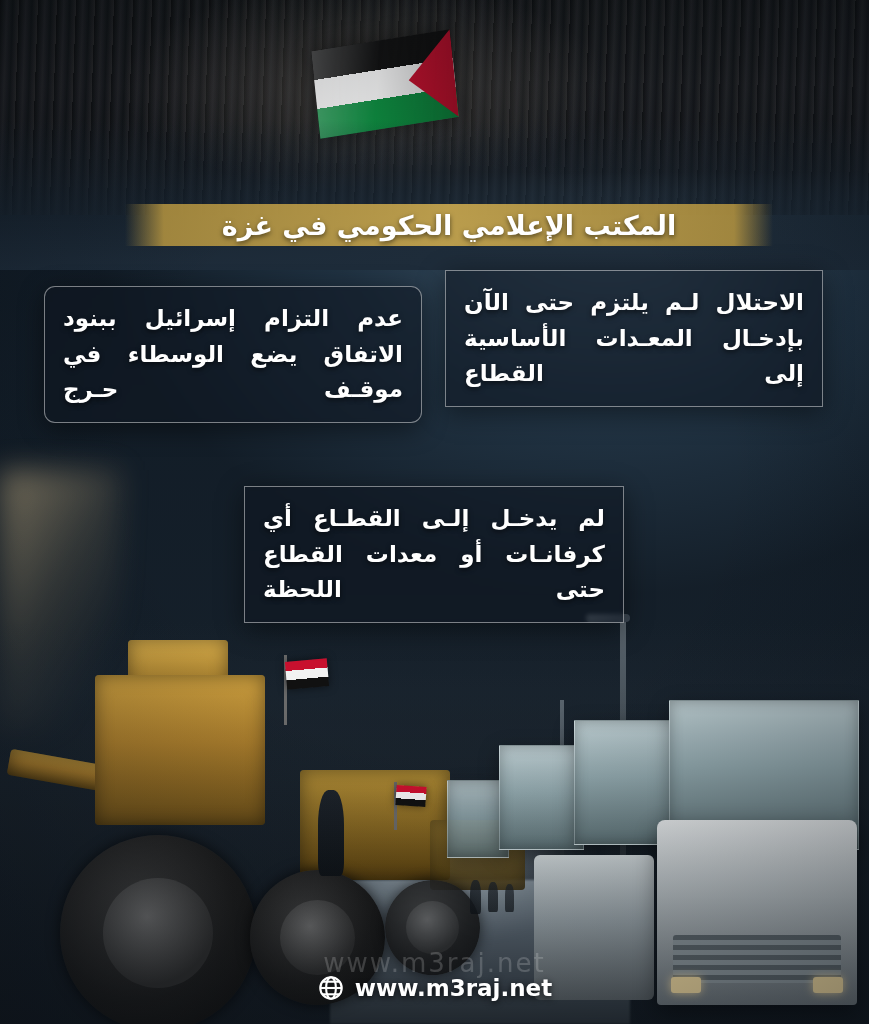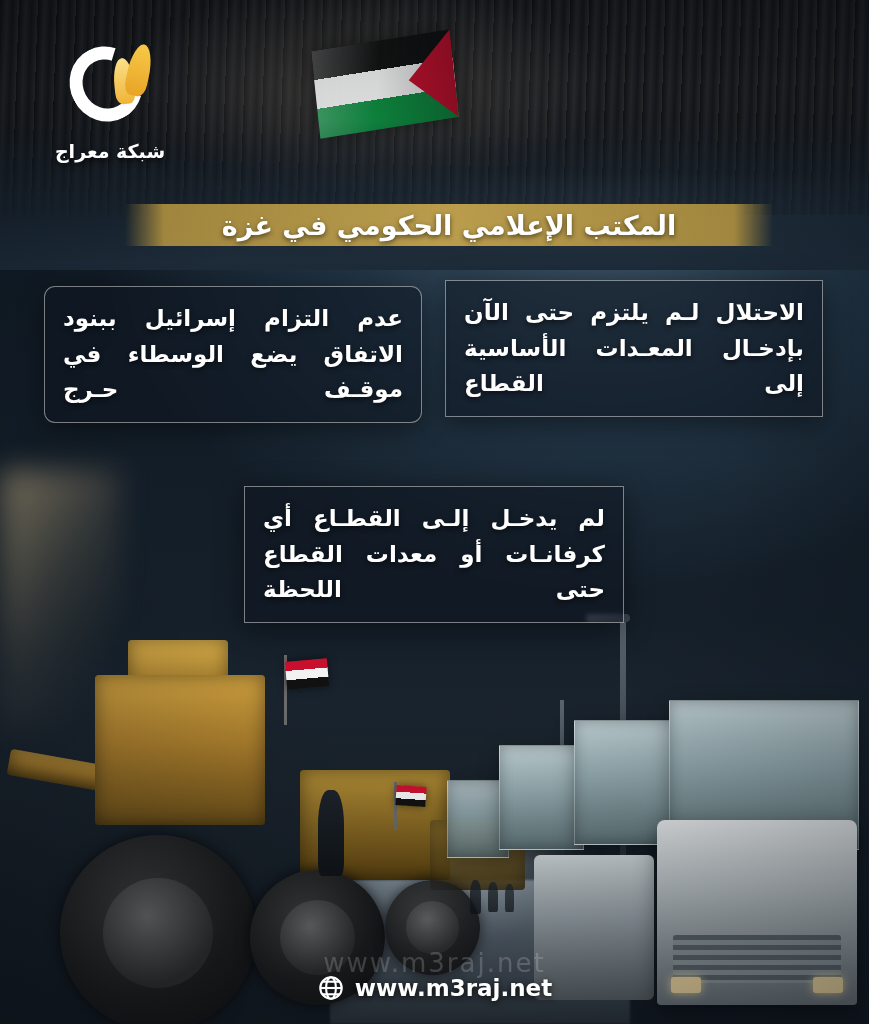--- a/index.html
+++ b/index.html
@@ -279,21 +279,21 @@
   .card p {
     color: #ffffff;
     font-size: 23px;
     font-weight: bold;
     line-height: 1.55;
     text-align: justify;
     text-align-last: justify;
     letter-spacing: 0.2px;
     text-shadow: 0 2px 5px rgba(0,0,0,0.6);
   }
-  .card-right { right: 46px; top: 280px; width: 378px; }
+  .card-right { right: 46px; top: 270px; width: 378px; }
   .card-left  { left: 44px;  top: 286px; width: 378px; border-radius: 11px; }
   .card-bottom{ left: 244px; top: 486px; width: 380px; }
 
   
   .footer {
     position: absolute;
     left: 0; right: 0; bottom: 22px;
     display: flex; align-items: center; justify-content: center;
     gap: 26px;
     z-index: 7;
@@ -370,28 +370,20 @@
     <div class="grille"></div>
     <div class="lamp l"></div>
     <div class="lamp r"></div>
   </div>
   <div class="person p2"></div>
   <div class="person p3"></div>
   <div class="person p4"></div>
 
   <div class="vignette"></div>
 
-  <div class="logo-wrap">
-    <div class="logo-mark">
-      <div class="logo-c"></div>
-      <div class="logo-leaf-b"></div>
-      <div class="logo-leaf-a"></div>
-    </div>
-    <div class="logo-text">شبكة معراج</div>
-  </div>
 
   <div class="title-banner">
     <div class="txt">المكتب الإعلامي الحكومي في غزة</div>
   </div>
 
   <div class="card card-right">
     <p>الاحتلال لـم يلتزم حتى الآن بإدخـال المعـدات الأساسية إلى القطاع</p>
   </div>
 
   <div class="card card-left">

